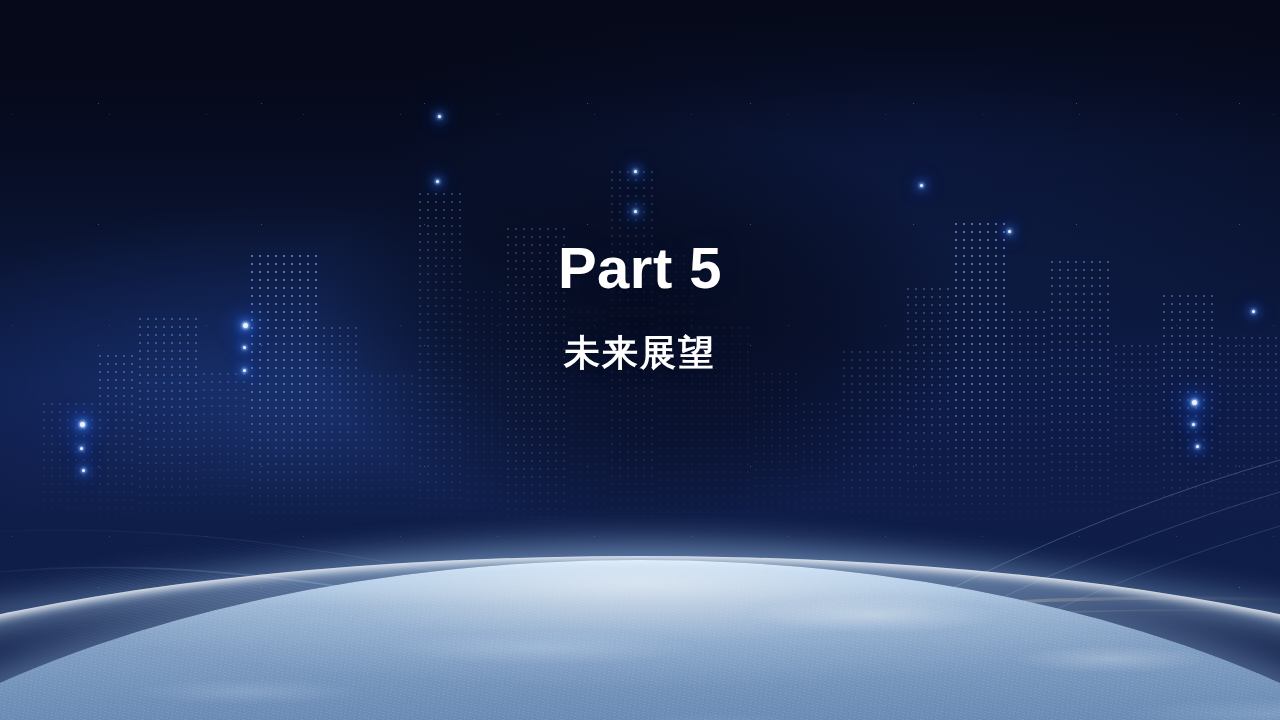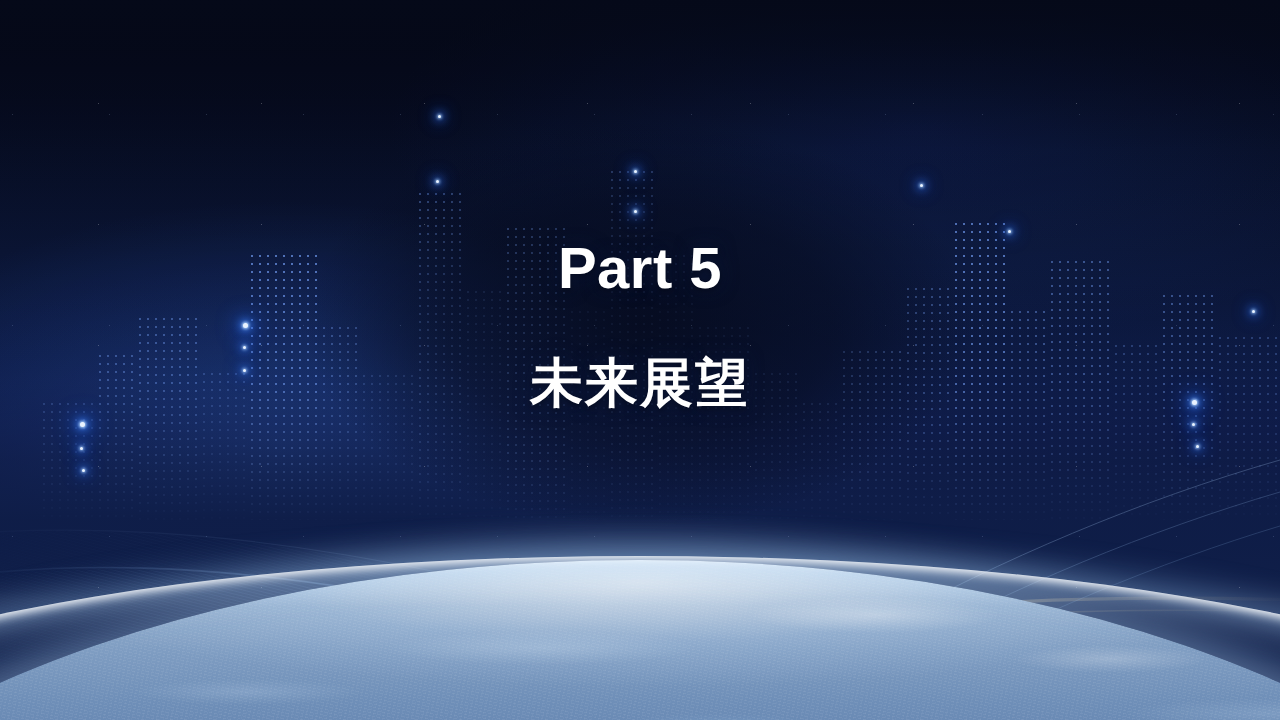--- a/index.html
+++ b/index.html
@@ -195,22 +195,22 @@
   }
   .part-label {
     font-size: 58px;
     font-weight: 700;
     color: #ffffff;
     letter-spacing: 0.5px;
     line-height: 1.1;
     text-shadow: 0 0 18px rgba(12,24,60,0.9), 0 2px 6px rgba(0,0,0,0.55);
   }
   .subtitle {
-    margin-top: 54px;
-    font-size: 53px;
+    margin-top: 33px;
+    font-size: 36px;
     font-weight: 700;
     color: #ffffff;
     letter-spacing: 2px;
     line-height: 1.1;
     text-shadow: 0 0 18px rgba(12,24,60,0.9), 0 2px 6px rgba(0,0,0,0.55);
   }
 </style>
 </head>
 <body>
 

